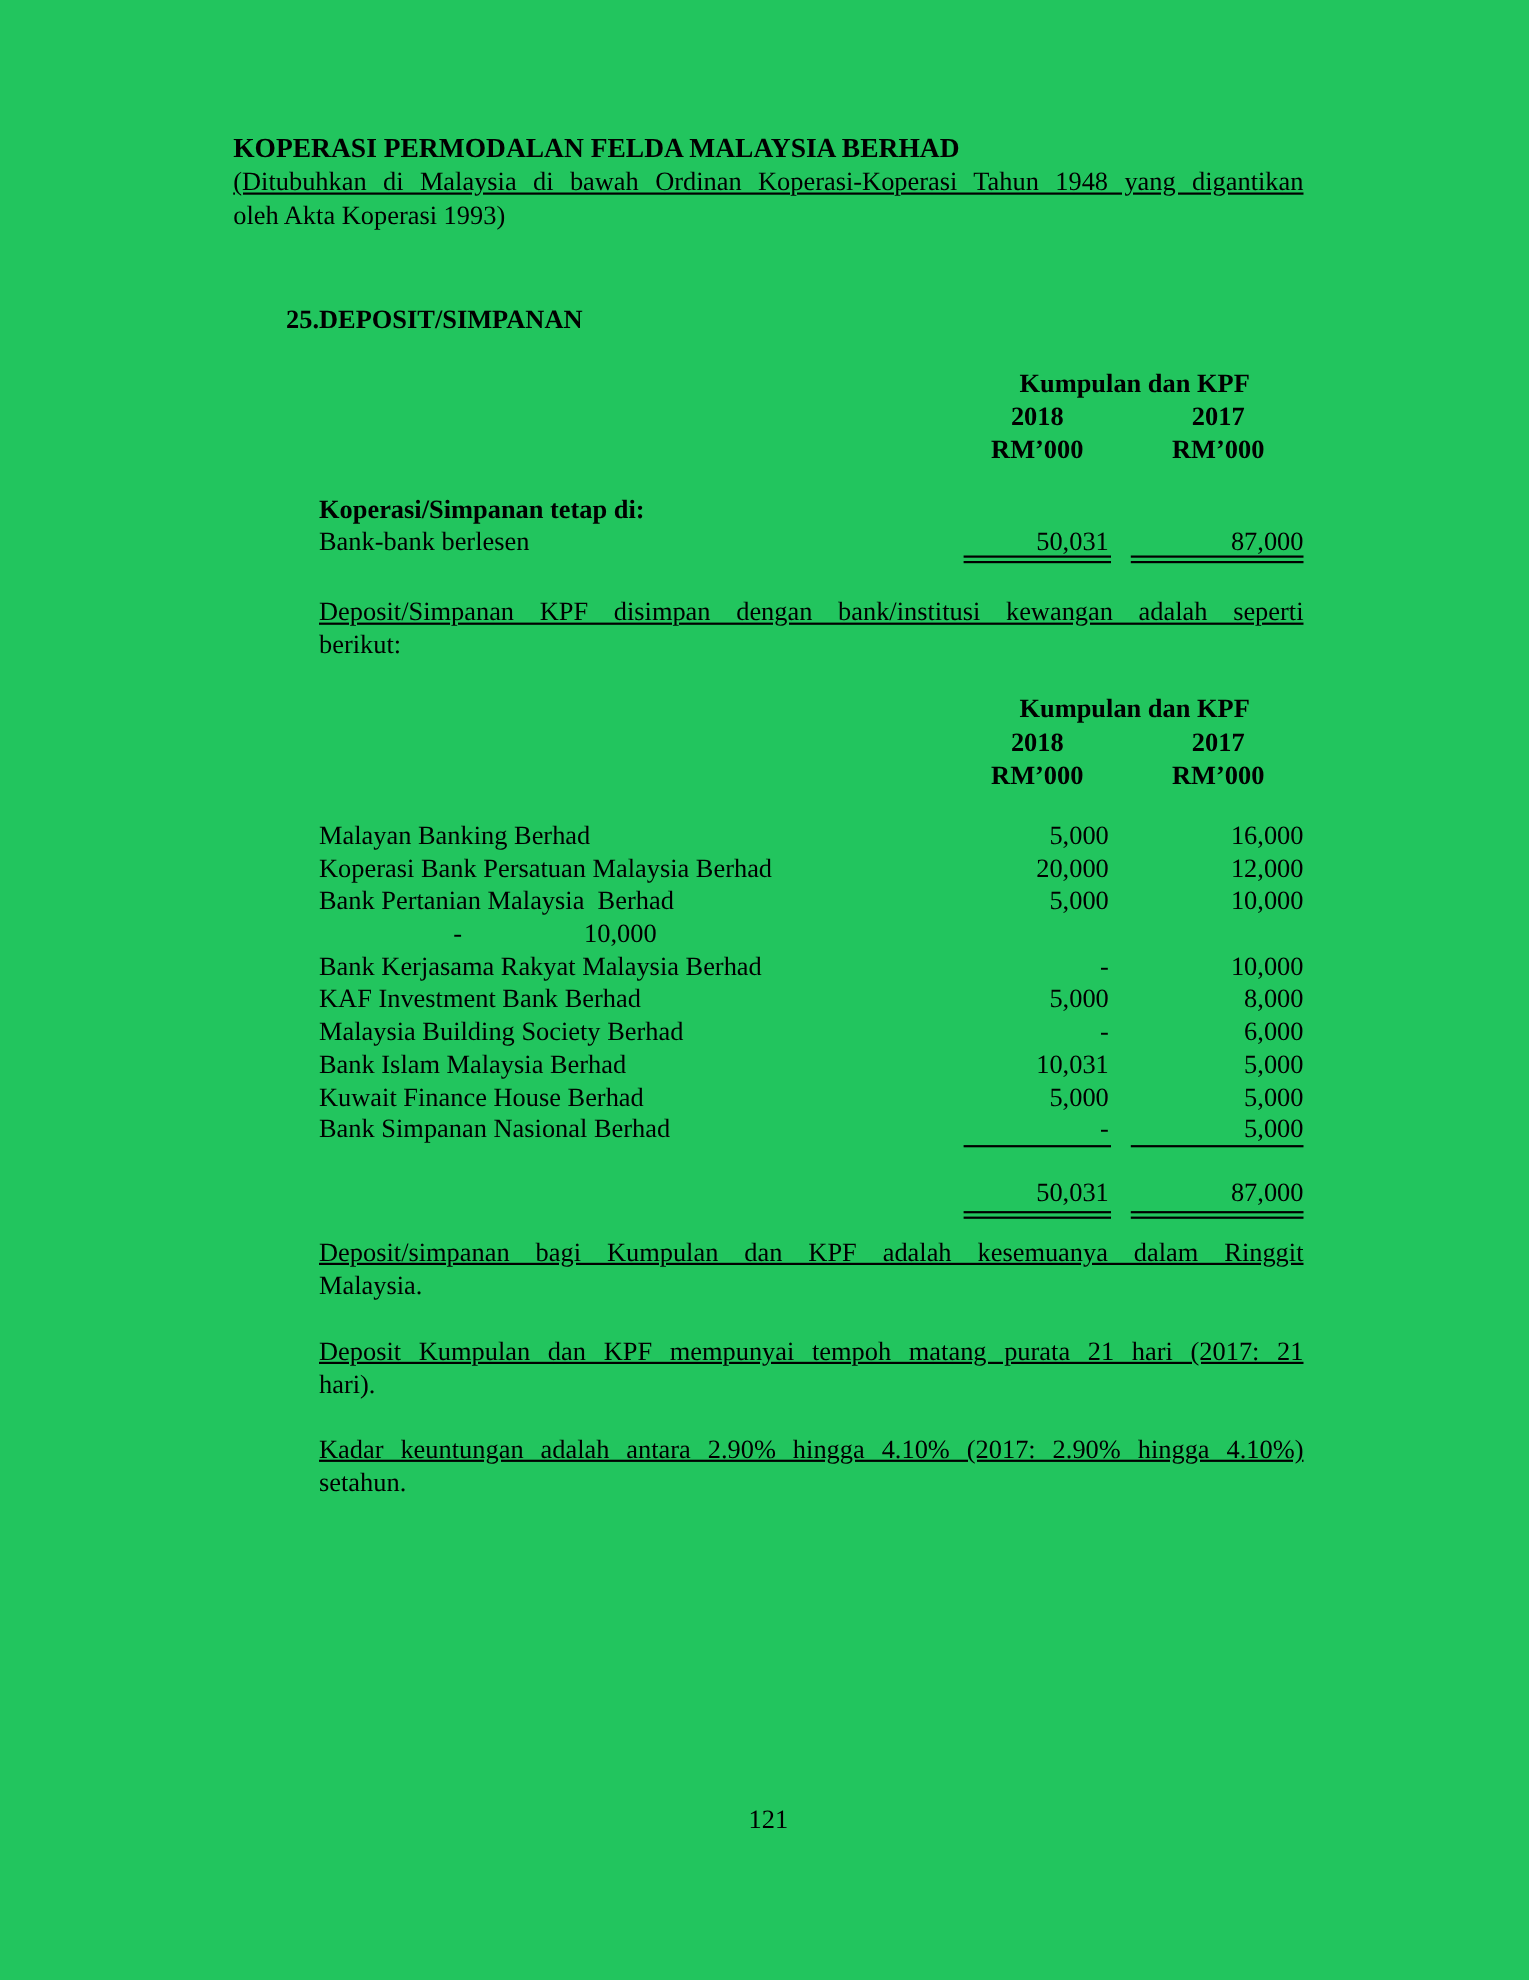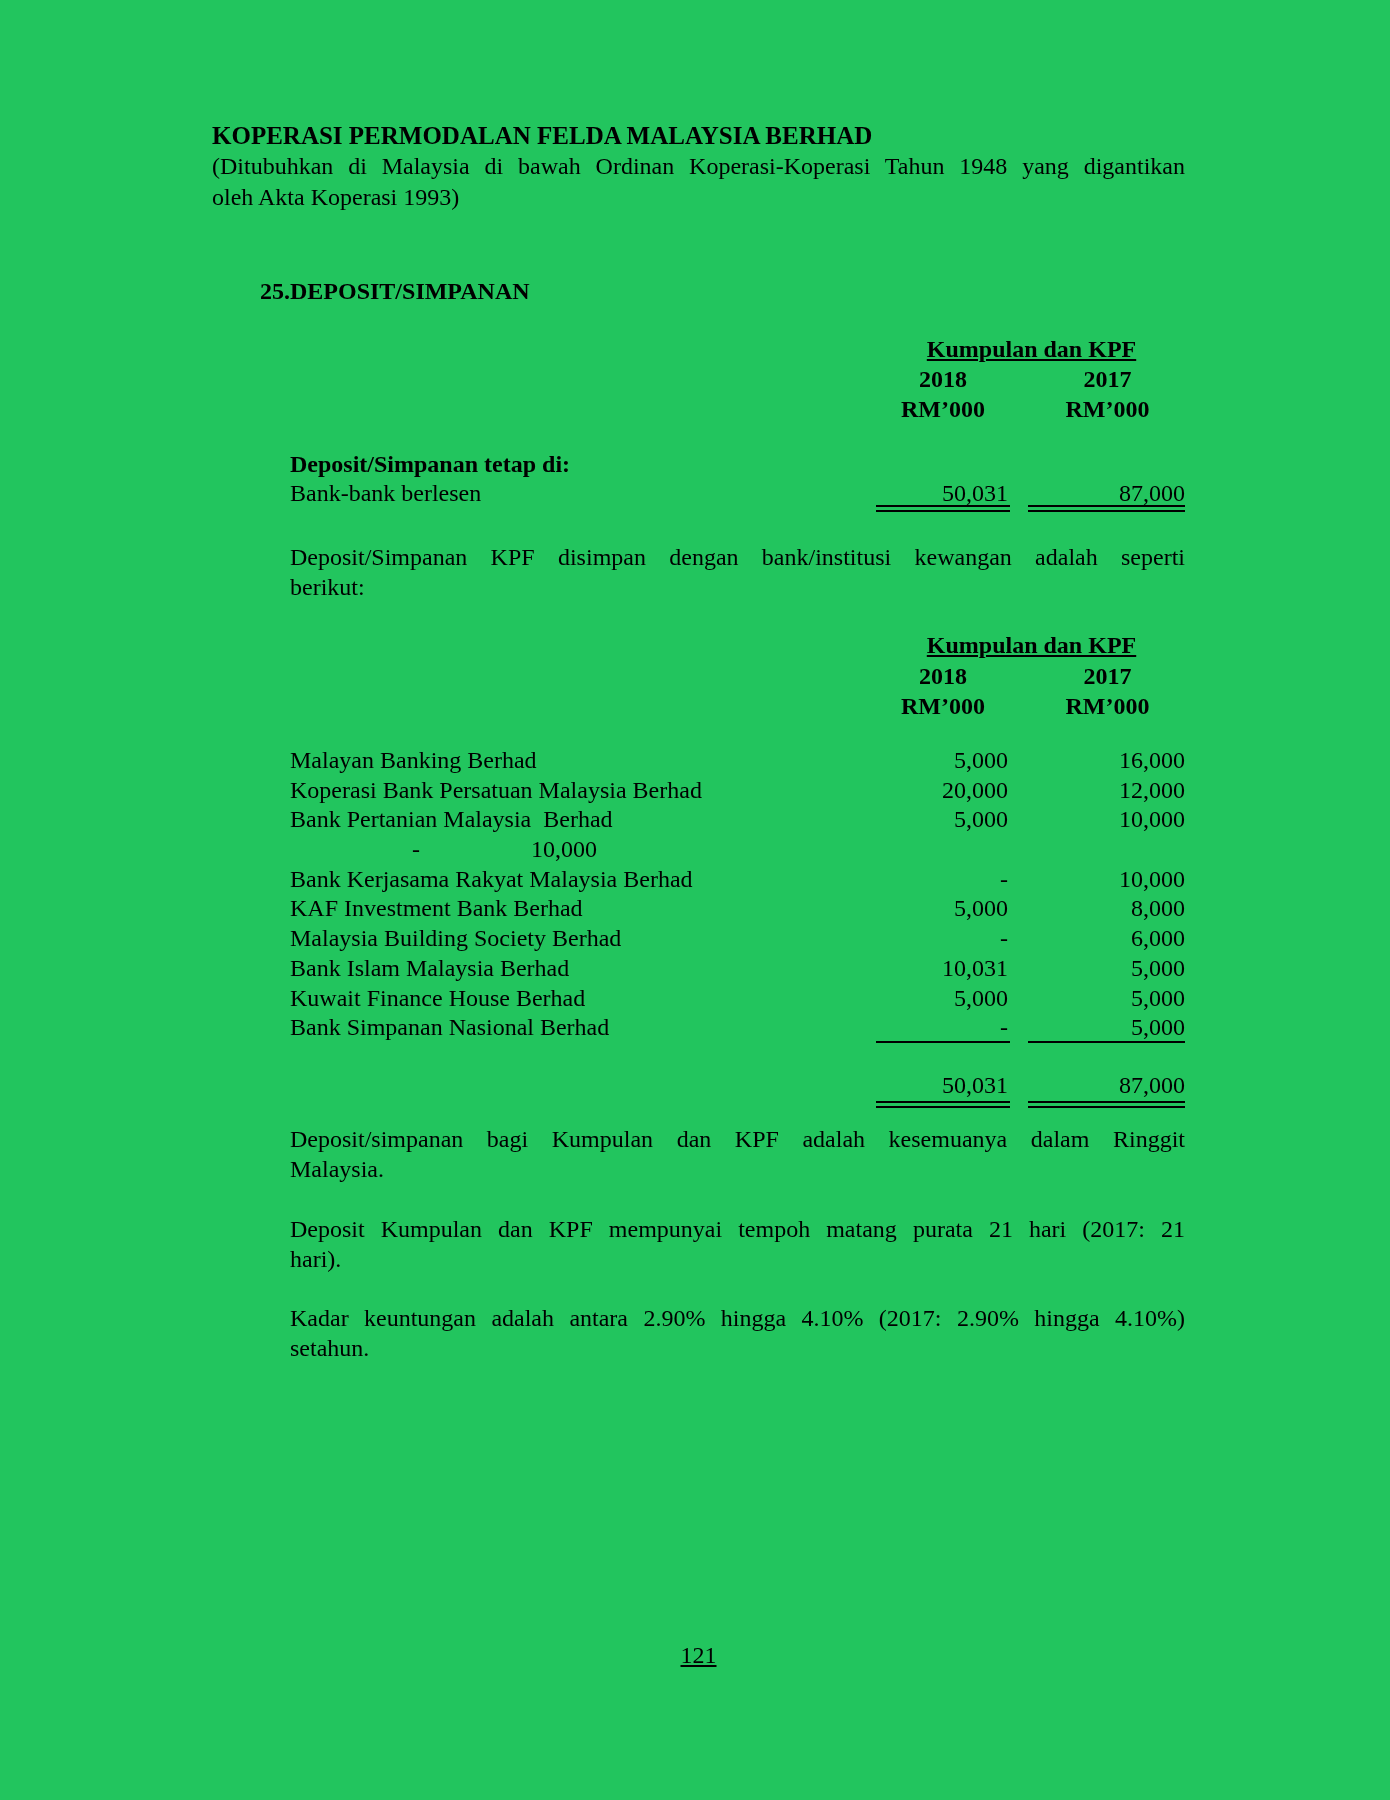--- a/index.html
+++ b/index.html
@@ -13,26 +13,27 @@
     height: 1800px;
     background: #22c55e;
     color: #000000;
     font-family: "Liberation Serif", "DejaVu Serif", serif;
     font-size: 24px;
     line-height: 30px;
     overflow: hidden;
   }
   .abs { position: absolute; }
   .bold { font-weight: bold; }
-  .center { text-align: center; text-decoration: underline; }
+  .center { text-align: center; }
   
   .just {
     text-align: justify;
     text-align-last: justify;
     white-space: nowrap;
+    text-decoration: underline;
   }
   
   .header-block { left: 212px; top: 120px; width: 973px; line-height: 31px; }
   .doc-title { font-size: 25px; }
   
   .section-row { left: 212px; top: 276px; text-align: right; }
   .sec-num { display: inline-block; width: 78px; }
   
   .colhead { left: 878px; width: 307px; }
   .yearrow { display: flex; }
@@ -72,21 +73,21 @@
     <span class="yc1">2018</span>
     <span class="ygap"></span>
     <span class="yc2">2017</span>
   </div>
   <div class="abs colhead bold yearrow" style="top:394px">
     <span class="yc1">RM’000</span>
     <span class="ygap"></span>
     <span class="yc2">RM’000</span>
   </div>
 
-  <div class="abs bold" style="left:290px; top:449px">Deposit/Simpanan tetap di:</div>
+  <div class="abs bold" style="left:290px; top:449px">Koperasi/Simpanan tetap di:</div>
   <div class="abs trow" style="left:290px; top:478px">
     <span class="tname">Bank-bank berlesen</span>
     <span class="c1">50,031</span>
     <span class="gap"></span>
     <span class="c2">87,000</span>
   </div>
   <div class="abs rule-double" style="left:876px; top:505px; width:134px"></div>
   <div class="abs rule-double" style="left:1028px; top:505px; width:157px"></div>
 
   <div class="abs para" style="top:542px">

